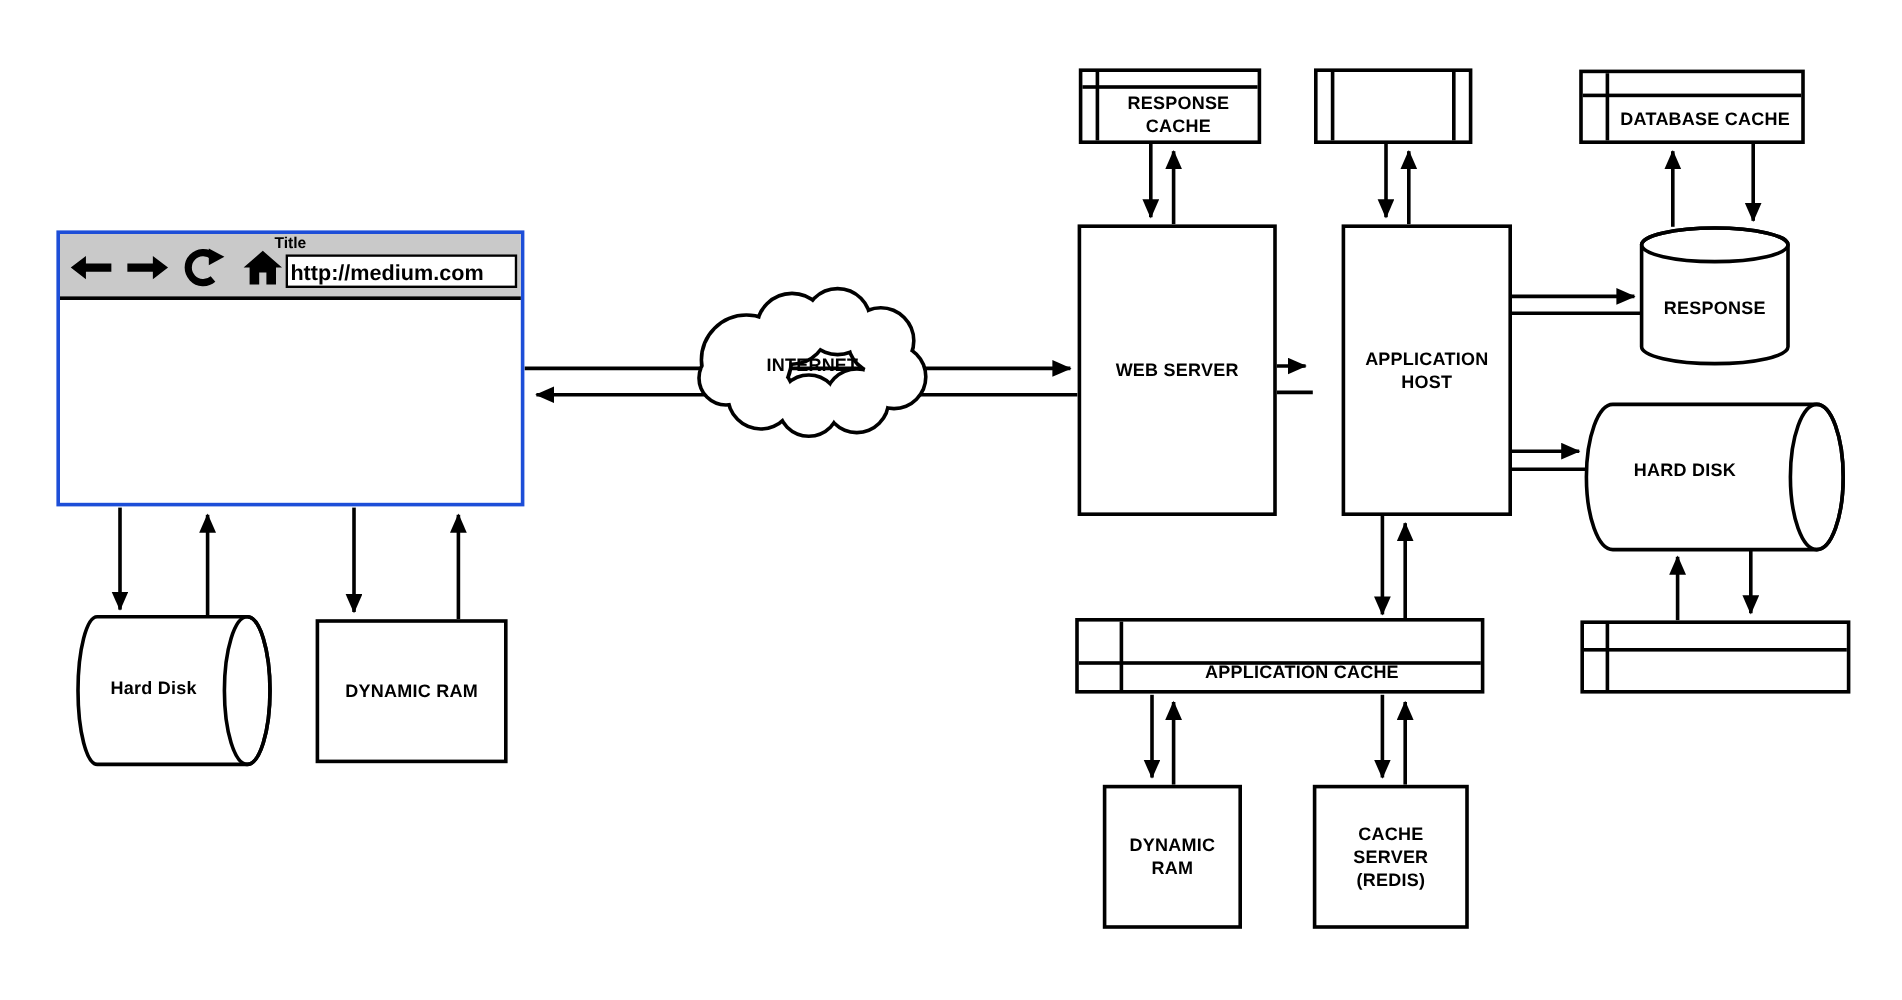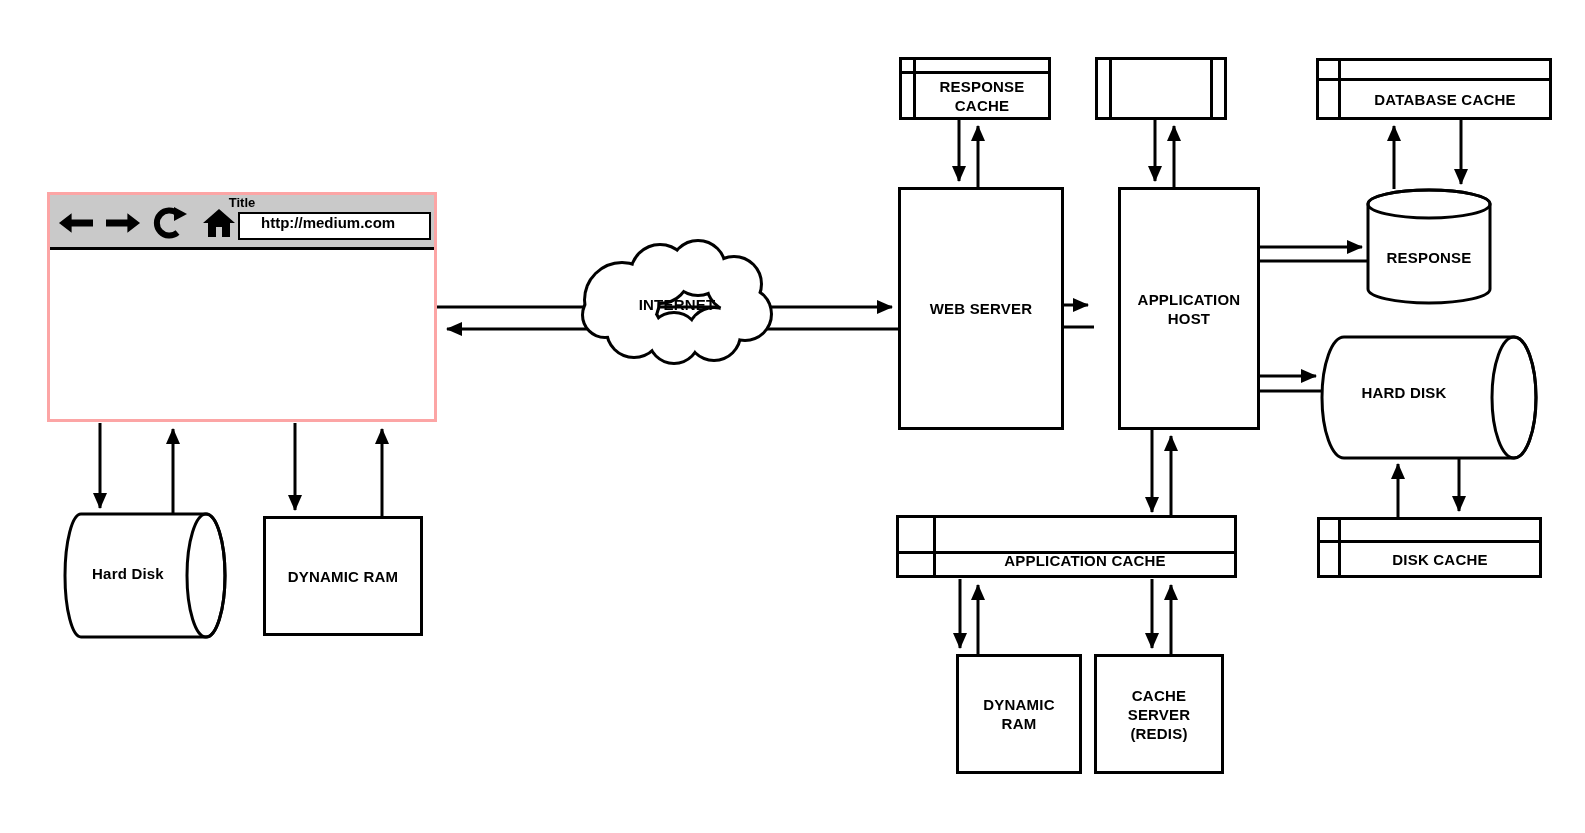--- a/index.html
+++ b/index.html
@@ -15,29 +15,29 @@
   .box-label,.label{
     position:absolute;display:flex;align-items:center;justify-content:center;
     text-align:center;font-weight:bold;font-size:15px;line-height:19px;
     white-space:pre-line;letter-spacing:.2px;z-index:3;box-sizing:border-box;
   }
   .box .box-label{left:0;top:0;right:0;bottom:0;}
   .divider-v{position:absolute;top:0;bottom:0;width:3px;background:#000;}
   .divider-h{position:absolute;left:0;right:0;height:3px;background:#000;}
   
   #browser-window{position:absolute;left:47px;top:192px;width:390px;height:230px;
-    box-sizing:border-box;border:3px solid #fca5a5;background:#fff;z-index:2;}
+    box-sizing:border-box;border:3px solid #1d4ed8;background:#fff;z-index:2;}
   #browser-header{position:relative;box-sizing:border-box;height:55px;width:100%;
     border-bottom:3px solid #000;background:#c9c9c9;}
   #browser-title{position:absolute;left:0;right:0;top:1px;text-align:center;
     font-weight:bold;font-size:13px;line-height:14px;}
   .toolbar-icon{position:absolute;}
   #url-box{position:absolute;left:188px;top:17px;width:193px;height:28px;
     box-sizing:border-box;border:2px solid #000;background:#fff;display:flex;
-    align-items:flex-start;font-weight:bold;font-size:15px;padding-left:21px;}
+    align-items:flex-end;font-weight:bold;font-size:18px;padding-left:2px;}
 </style>
 </head>
 <body>
 
 <div id="canvas" style="background: rgb(255, 255, 255);">
 
   <svg id="shapes" width="1585" height="833" viewBox="0 0 1585 833">
     <defs>
       <marker id="arr" markerUnits="userSpaceOnUse" markerWidth="17" markerHeight="15" refX="15" refY="7" orient="auto">
         <path d="M0,0 L16,7 L0,14 Z" fill="#000"></path>
@@ -169,39 +169,38 @@
     <div class="divider-h" style="top:11px"></div>
     <div class="box-label" style="left:14px;top:14px">RESPONSE
 CACHE</div>
   </div>
 
   <div class="box" style="left:1095px;top:57px;width:132px;height:63px">
     <div class="divider-v" style="left:11px"></div>
     <div class="divider-v" style="right:11px"></div>
   </div>
 
-  <div class="box" style="left:1316px;top:58px;width:236px;height:62px">
+  <div class="box" style="left:1316px;top:58px;width:188px;height:62px">
     <div class="divider-v" style="left:19px"></div>
     <div class="divider-h" style="top:17px"></div>
     <div class="box-label" style="left:22px;top:20px">DATABASE CACHE</div>
   </div>
 
   <div class="box" style="left:1317px;top:517px;width:225px;height:61px">
     <div class="divider-v" style="left:18px"></div>
     <div class="divider-h" style="top:20px"></div>
-    <div class="box-label" style="left:21px;top:23px">DISK CACHE</div>
   </div>
 
   <div class="box" style="left:896px;top:515px;width:341px;height:63px">
     <div class="divider-v" style="left:34px"></div>
     <div class="divider-h" style="top:33px"></div>
     <div class="box-label" style="left:37px;top:28px">APPLICATION CACHE</div>
   </div>
 
-  <div class="box" style="left:956px;top:654px;width:126px;height:120px">
+  <div class="box" style="left:919px;top:654px;width:116px;height:120px">
     <div class="box-label">DYNAMIC
 RAM</div>
   </div>
 
   <div class="box" style="left:1094px;top:654px;width:130px;height:120px">
     <div class="box-label">CACHE
 SERVER
 (REDIS)</div>
   </div>
 

